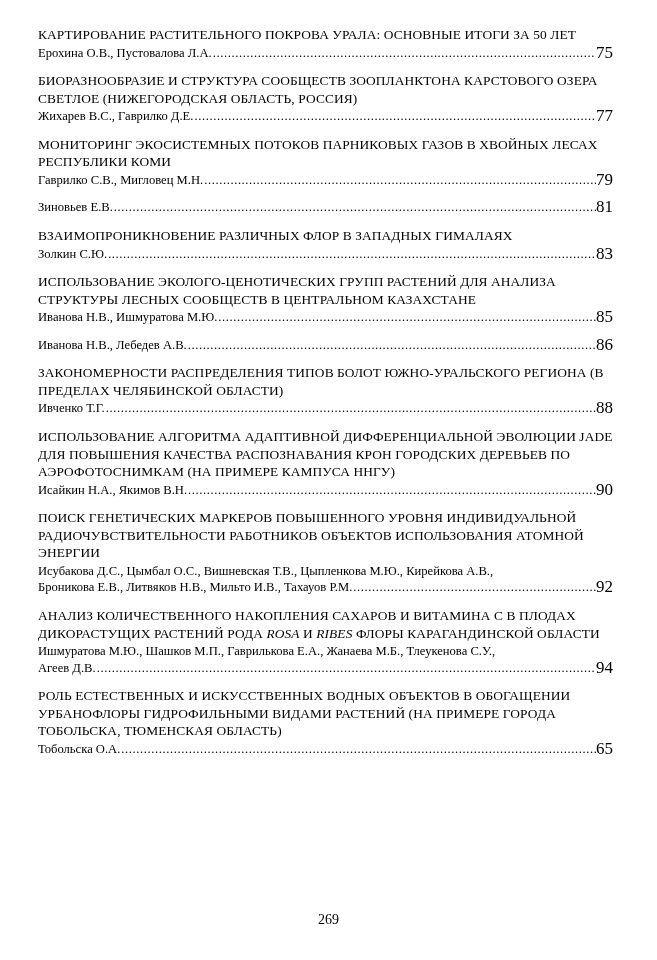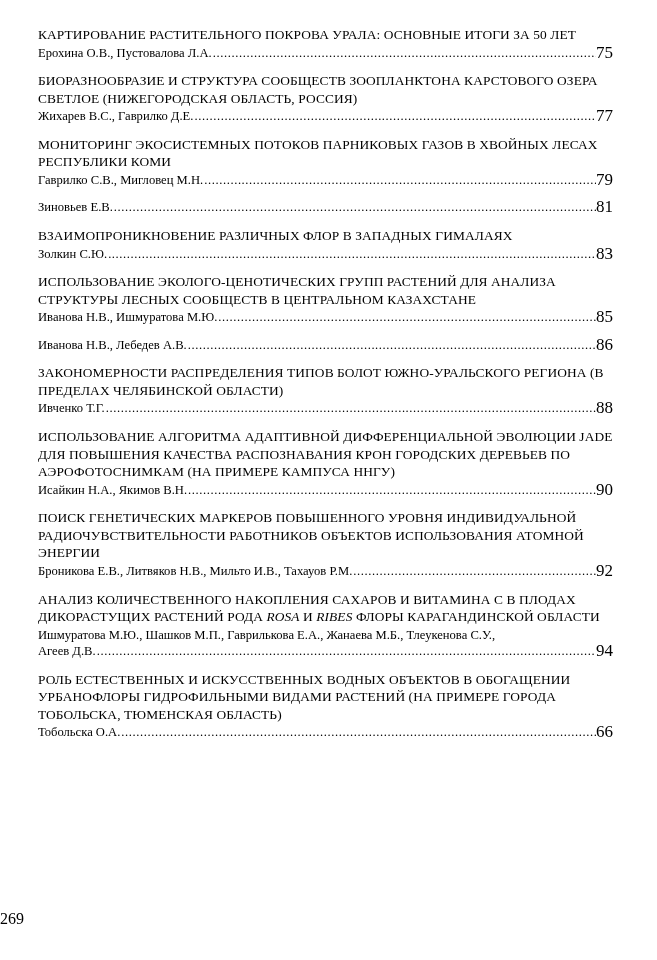--- a/index.html
+++ b/index.html
@@ -69,21 +69,22 @@
   }
   .authors-multiline .first-line {
     display: block;
     white-space: nowrap;
   }
   .folio {
     position: absolute;
     bottom: 32px;
     left: 0;
     width: 657px;
-    font-size: 16px;
+    text-align: center;
+    font-size: 14px;
   }
 </style>
 </head>
 <body>
 
 <div class="page">
   <div class="toc" id="toc">
       <div class="entry">
         <div class="title">Картирование растительного покрова Урала: основные итоги за 50 лет</div>
         <div class="authors-line">
@@ -150,20 +151,21 @@
         <div class="title">Использование алгоритма адаптивной дифференциальной эволюции JADE для повышения качества распознавания крон городских деревьев по аэрофотоснимкам (на примере кампуса ННГУ)</div>
         <div class="authors-line">
           <span class="authors">Исайкин Н.А., Якимов В.Н.</span>
           <span class="dots">................................................................................................................................................................</span>
           <span class="page-num">90</span>
         </div>
       </div>
       <div class="entry">
         <div class="title">Поиск генетических маркеров повышенного уровня индивидуальной радиочувствительности работников объектов использования атомной энергии</div>
         <div class="authors-wrap authors-multiline">
+          <span class="first-line">Исубакова Д.С., Цымбал О.С., Вишневская Т.В., Цыпленкова М.Ю., Кирейкова А.В.,</span>
           <div class="authors-line">
             <span class="authors">Броникова Е.В., Литвяков Н.В., Мильто И.В., Тахауов Р.М.</span>
             <span class="dots">................................................................................................................................................................</span>
             <span class="page-num">92</span>
           </div>
         </div>
       </div>
       <div class="entry">
         <div class="title"><span>Анализ количественного накопления сахаров и витамина С в плодах дикорастущих растений рода </span><span class="ital">Rosa</span><span> и </span><span class="ital">Ribes</span><span> флоры Карагандинской области</span></div>
         <div class="authors-wrap authors-multiline">
@@ -173,18 +175,18 @@
             <span class="dots">................................................................................................................................................................</span>
             <span class="page-num">94</span>
           </div>
         </div>
       </div>
       <div class="entry">
         <div class="title">Роль естественных и искусственных водных объектов в обогащении урбанофлоры гидрофильными видами растений (на примере города Тобольска, Тюменская область)</div>
         <div class="authors-line">
           <span class="authors">Тобольска О.А.</span>
           <span class="dots">................................................................................................................................................................</span>
-          <span class="page-num">66</span>
+          <span class="page-num">65</span>
         </div>
       </div>
     </div>
   <div class="folio">269</div>
 </div>
 
 </body></html>

